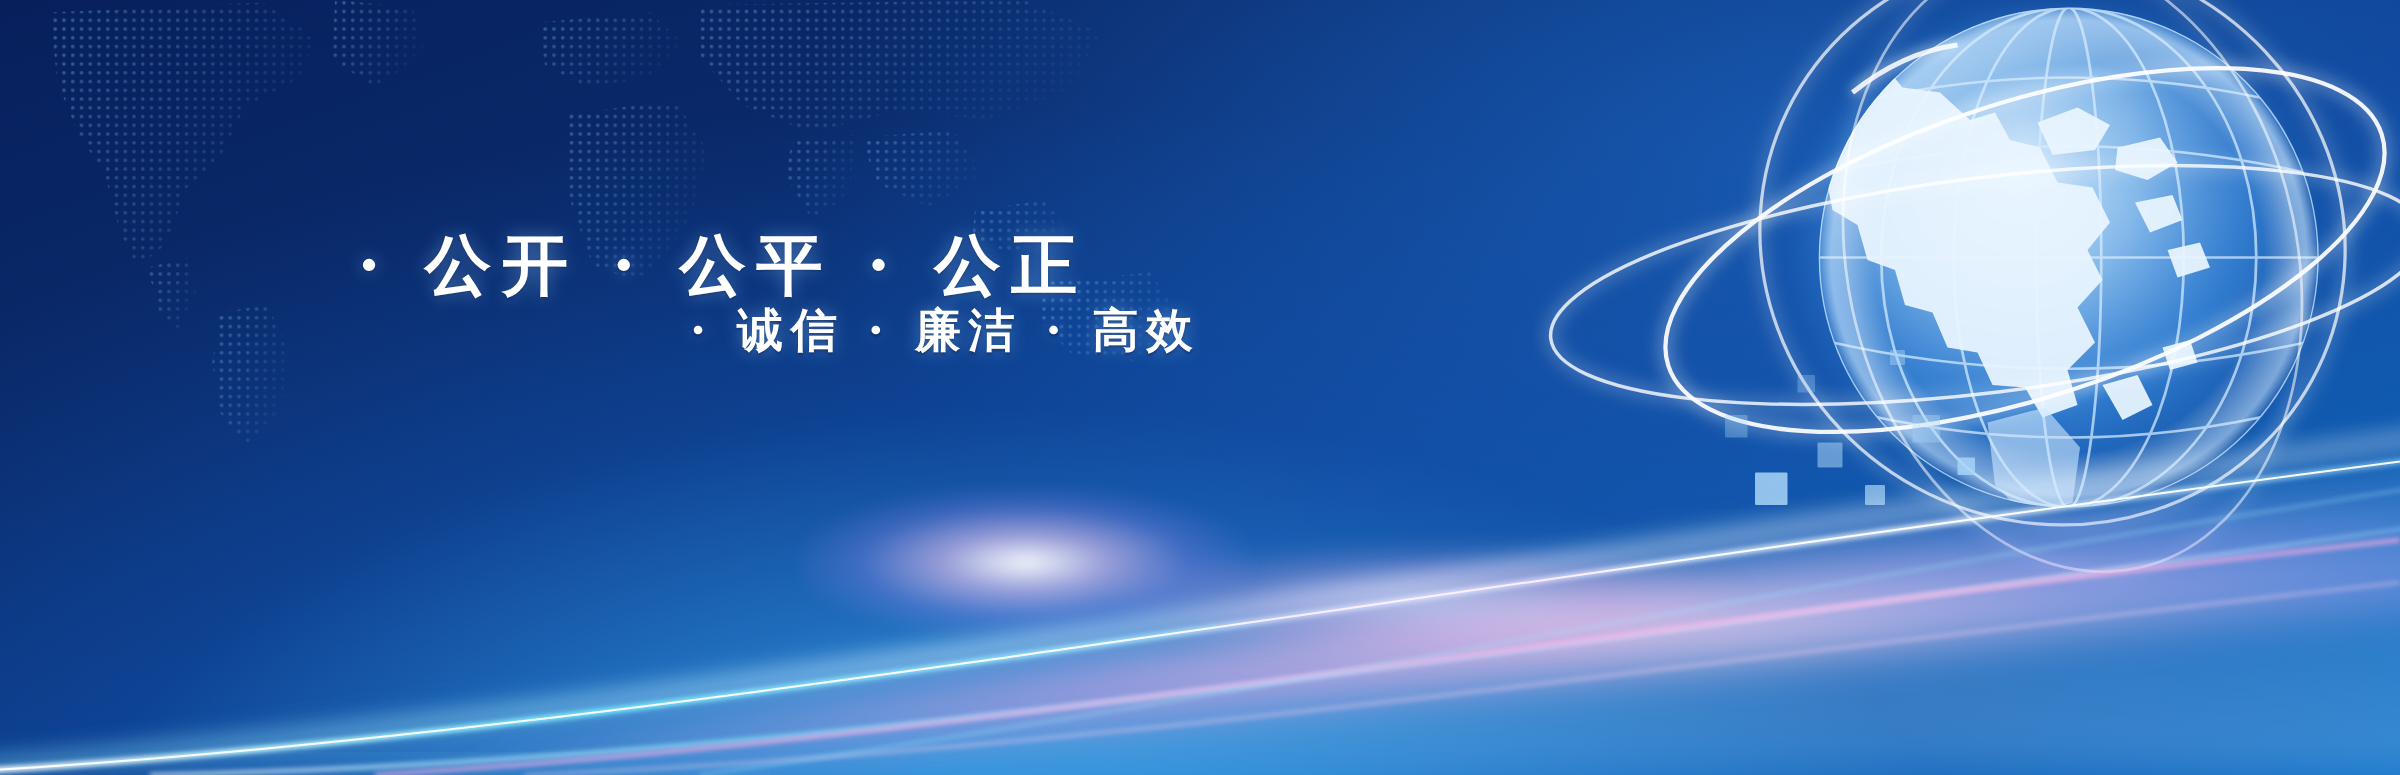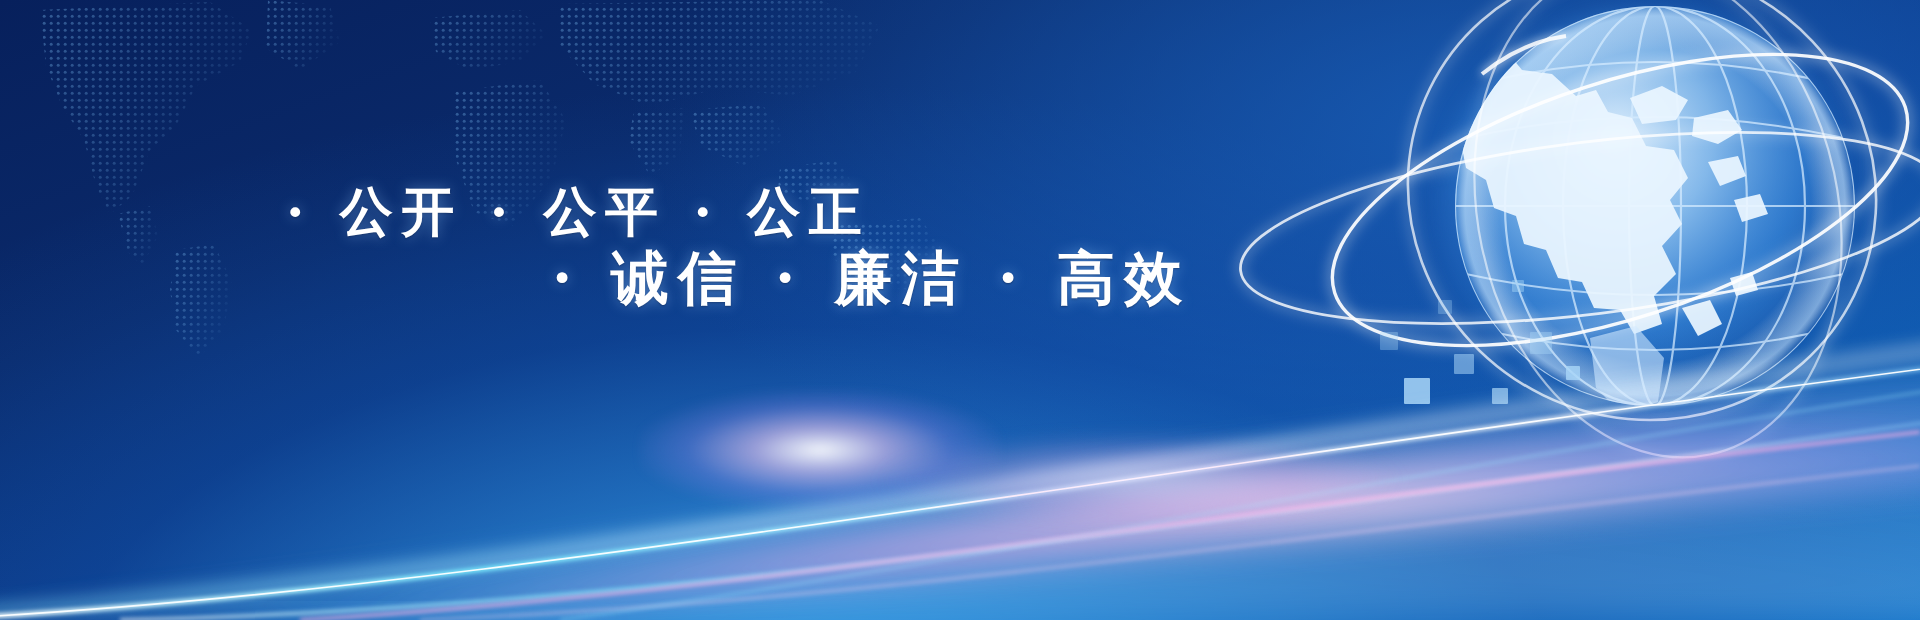--- a/index.html
+++ b/index.html
@@ -20,21 +20,21 @@
   }
 
   
   .slogan{
     position:absolute;color:#ffffff;white-space:nowrap;
     font-weight:700;letter-spacing:.16em;
     font-family:"DejaVu Serif","Liberation Serif",serif;
     text-shadow:0 0 14px rgba(150,205,255,.45),0 1px 2px rgba(0,20,60,.55);
   }
   .slogan-1{left:286px;top:145px;font-size:53px;margin-top:32px;}
-  .slogan-2{left:552px;top:240px;font-size:58px;}
+  .slogan-2{left:552px;top:240px;font-size:37px;}
 
   
   .globe-wrap{position:absolute;right:-10px;top:-22px;width:640px;height:470px;}
   .globe-glow{
     position:absolute;left:150px;top:30px;width:430px;height:400px;border-radius:50%;
     background:radial-gradient(circle at 42% 38%, rgba(185,225,255,.55) 0%, rgba(70,150,230,.30) 42%, rgba(30,90,190,0) 70%);
     filter:blur(10px);
   }
   .globe-wrap svg{position:absolute;left:0;top:0;overflow:visible;}
 

